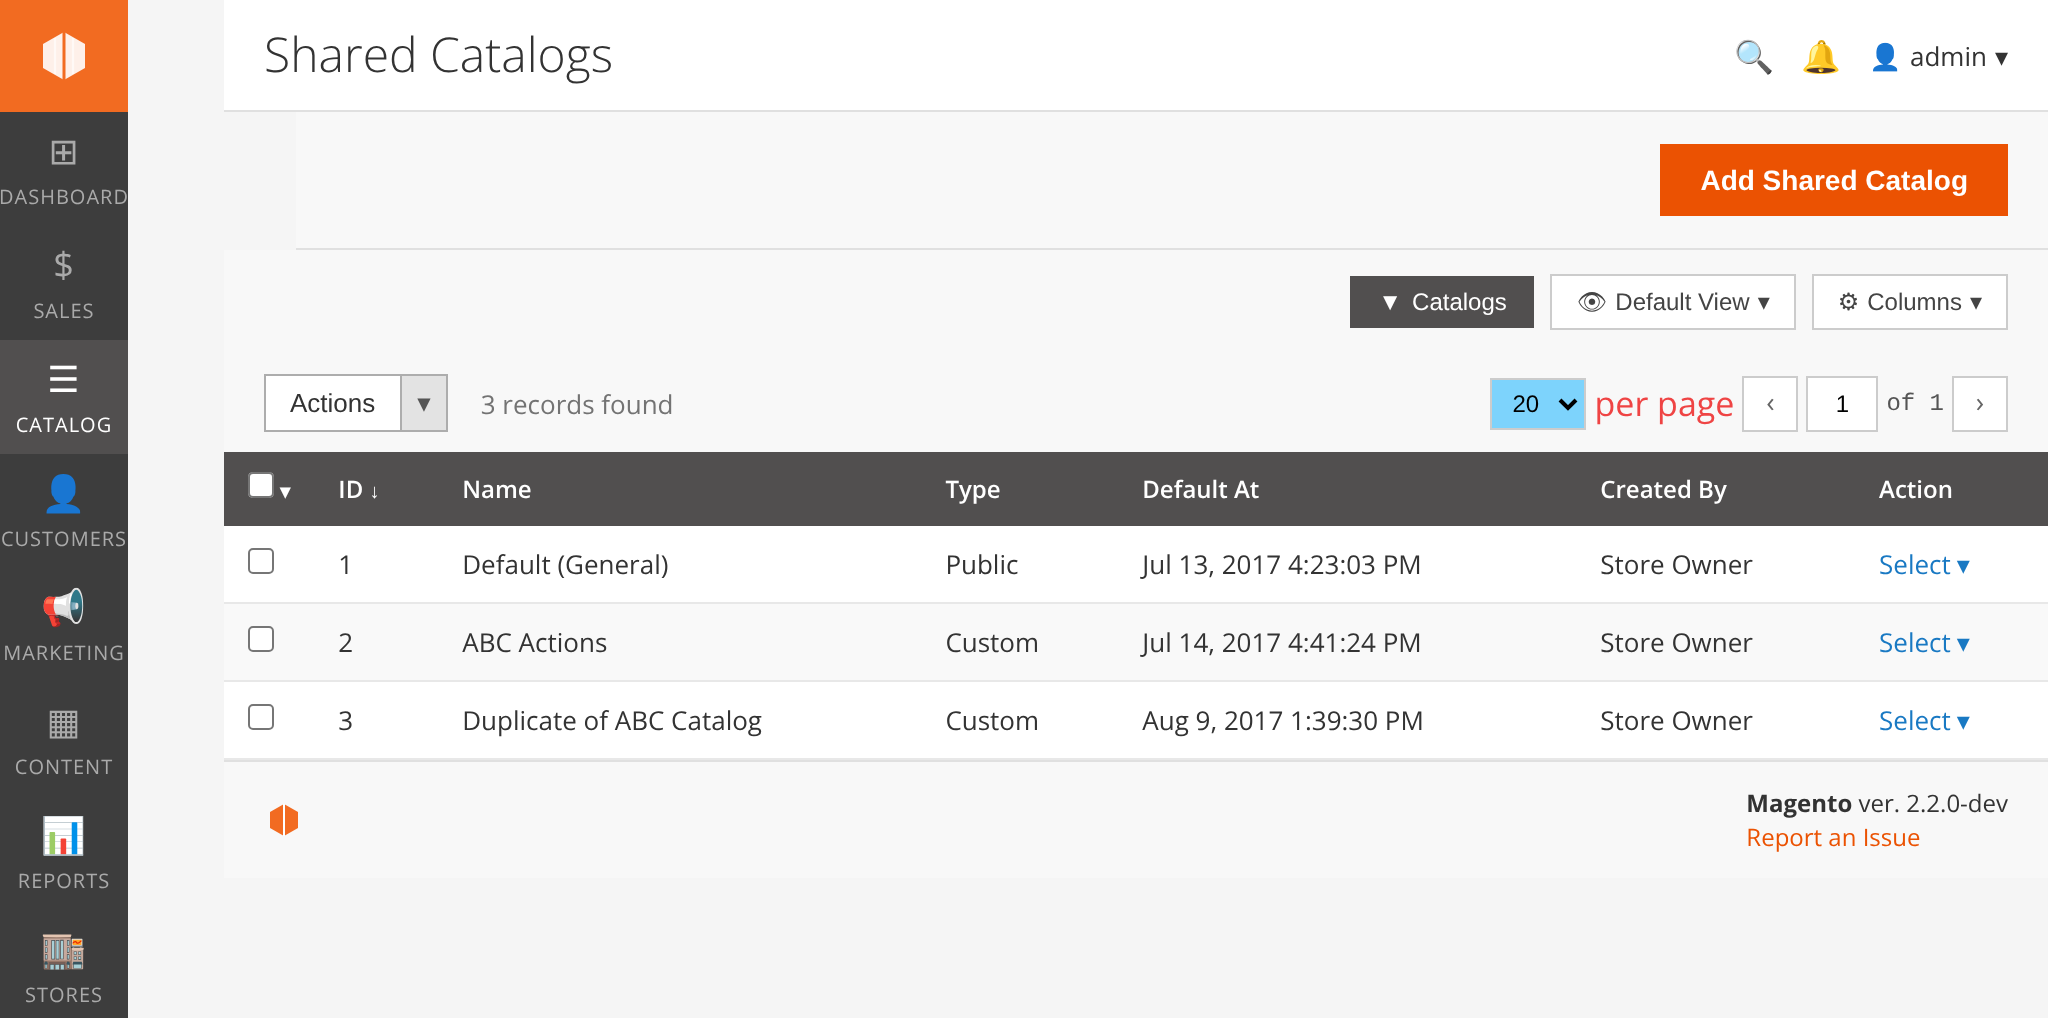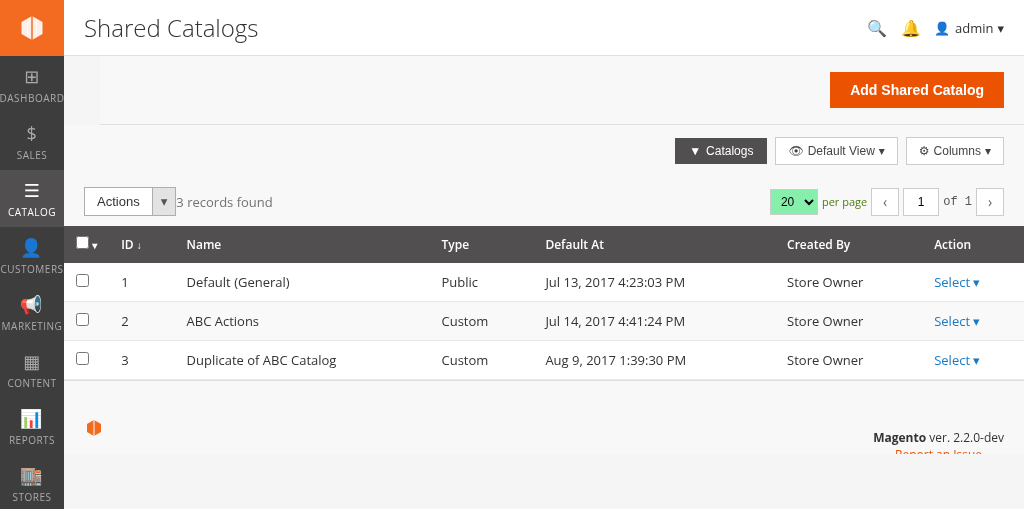--- a/index.html
+++ b/index.html
@@ -42,20 +42,21 @@
     .sidebar-item.active { background: #514f4f; color: #fff; }
     .sidebar-item .icon { font-size: 18px; margin-bottom: 3px; }
 
     
     .main-content {
       flex: 1;
       display: flex;
       flex-direction: column;
       height: 454px;
       overflow: hidden;
+      padding-left: 48px;
     }
 
     
     .header {
       background: #fff;
       height: 56px;
       display: flex;
       align-items: center;
       padding: 0 20px;
       border-bottom: 1px solid #e0e0e0;
@@ -157,23 +158,23 @@
     .records-count { color: #737373; font-size: 13px; }
     .pagination {
       display: flex;
       align-items: center;
       gap: 4px;
     }
     .per-page-select {
       padding: 4px 6px;
       border: 1px solid #ccc;
       font-size: 12px;
-      background: #86efac;
-    }
-    .per-page-label { font-size: 11px; color: #4d7c0f; }
+      background: #7dd3fc;
+    }
+    .per-page-label { font-size: 17px; color: #ef4444; }
     .page-nav {
       border: 1px solid #ccc;
       background: #fff;
       width: 28px;
       height: 28px;
       display: flex;
       align-items: center;
       justify-content: center;
       cursor: pointer;
       color: #666;
@@ -230,21 +231,21 @@
       border-top: 1px solid #e0e0e0;
       padding: 12px 20px;
       display: flex;
       align-items: center;
       justify-content: space-between;
       font-size: 12px;
       color: #666;
       flex-shrink: 0;
     }
     .footer-logo { display: flex; align-items: center; gap: 6px; }
-    .footer-right { text-align: center; margin-top: 36px; }
+    .footer-right { text-align: left; }
     .footer-version { color: #333; }
     .footer-version strong { font-weight: 700; }
     .report-link { color: #eb5202; text-decoration: none; }
 
     
     input[type="checkbox"] { cursor: pointer; }
 
     .sort-arrow { font-size: 10px; }
 
     .actions-dropdown-wrapper {
@@ -350,21 +351,21 @@
         <span>▾</span>
       </button>
       <button class="btn-columns">
         <span>⚙</span>
         <span>Columns</span>
         <span>▾</span>
       </button>
     </div>
 
     <div class="table-toolbar">
-      <div style="display:flex; align-items:center; ">
+      <div style="display:flex; align-items:center; gap:16px;">
         <div class="actions-dropdown-wrapper">
           <button class="actions-btn">
             <span>Actions</span>
           </button>
           <button class="actions-caret">
             <span>▾</span>
           </button>
         </div>
         <span class="records-count">3 records found</span>
       </div>

